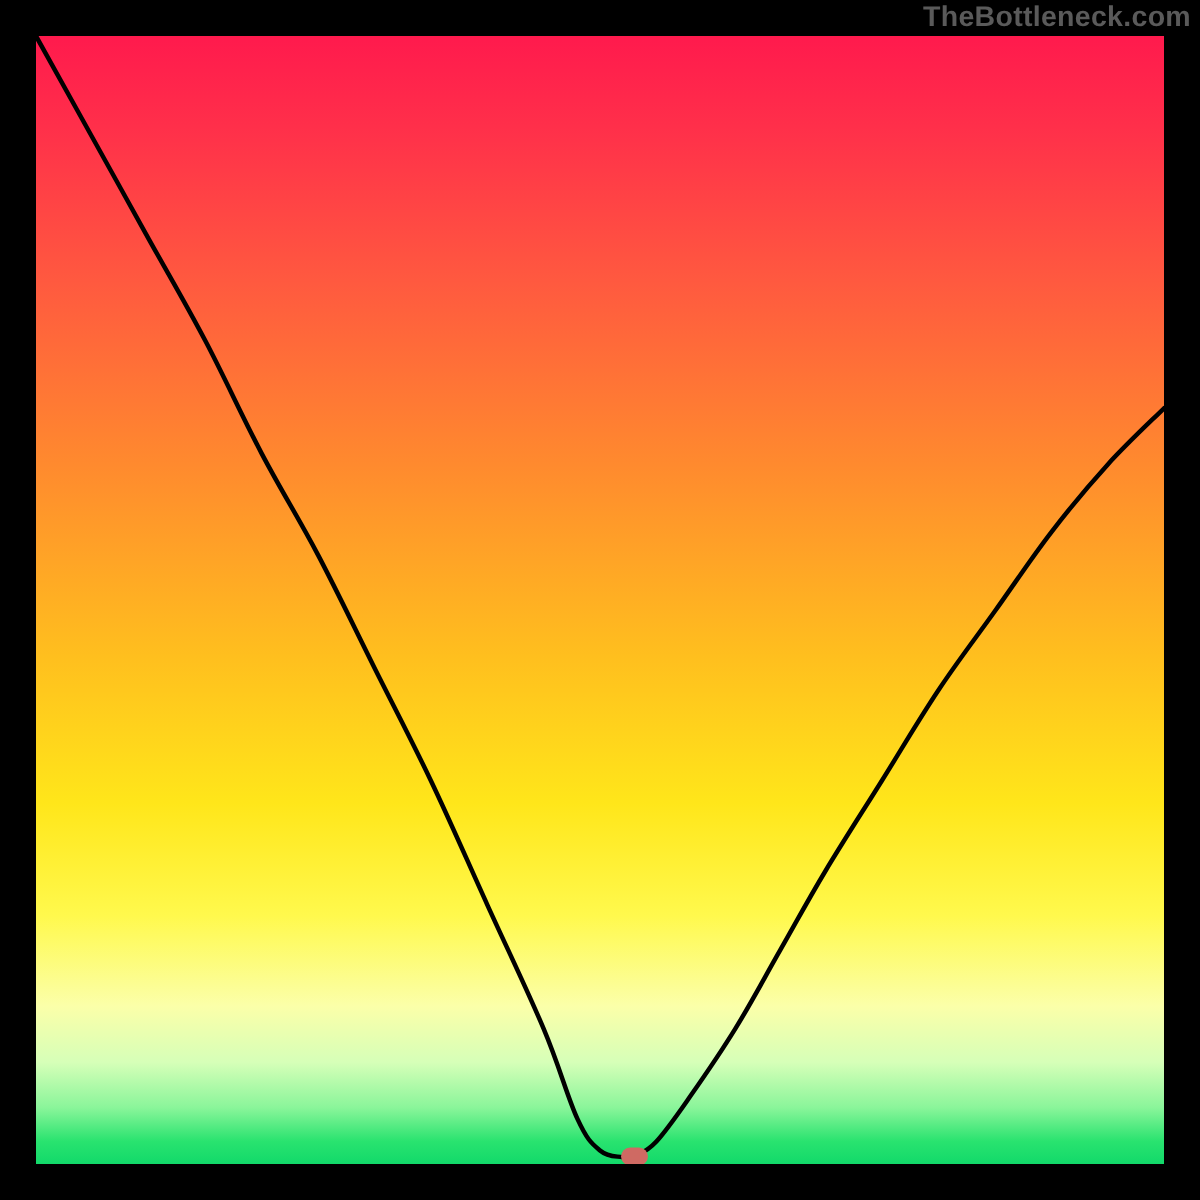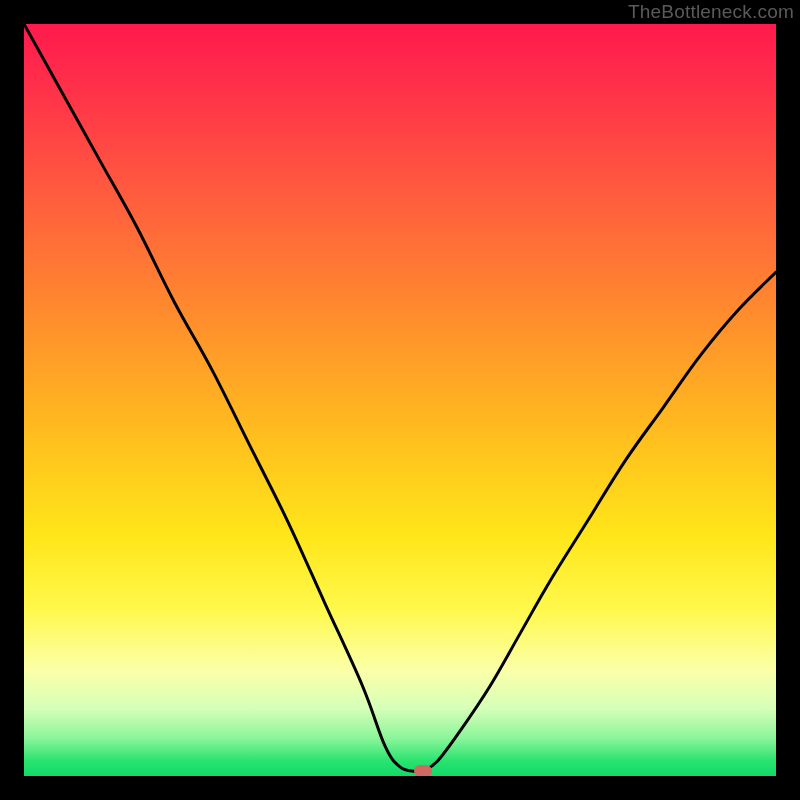--- a/index.html
+++ b/index.html
@@ -56,21 +56,21 @@
     border-radius: 6px;
     transform: translate(-50%, -50%);
   }
   .attribution {
     position: absolute;
     top: 1px;
     right: 6px;
     color: #5a5a5a;
     font-size: 19px;
     letter-spacing: 0.2px;
-    font-weight: 400;
+    font-weight: 700;
   }
 </style>
 </head>
 <body>
 
 <div class="frame">
 
   <div class="attribution">TheBottleneck.com</div>
 
   <div class="plot-area">

